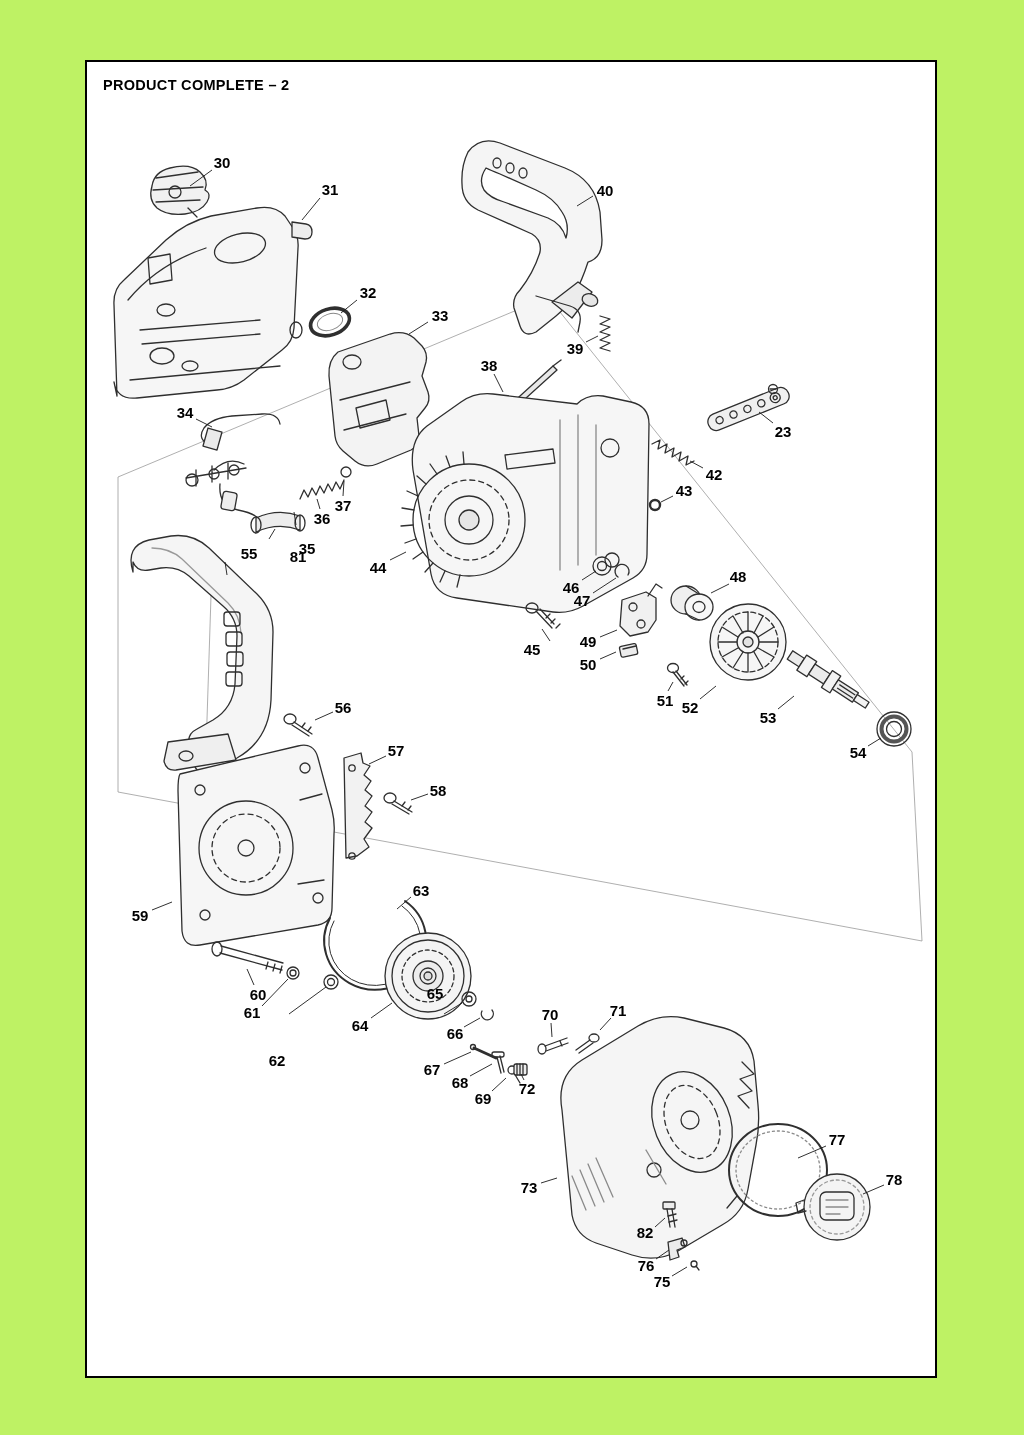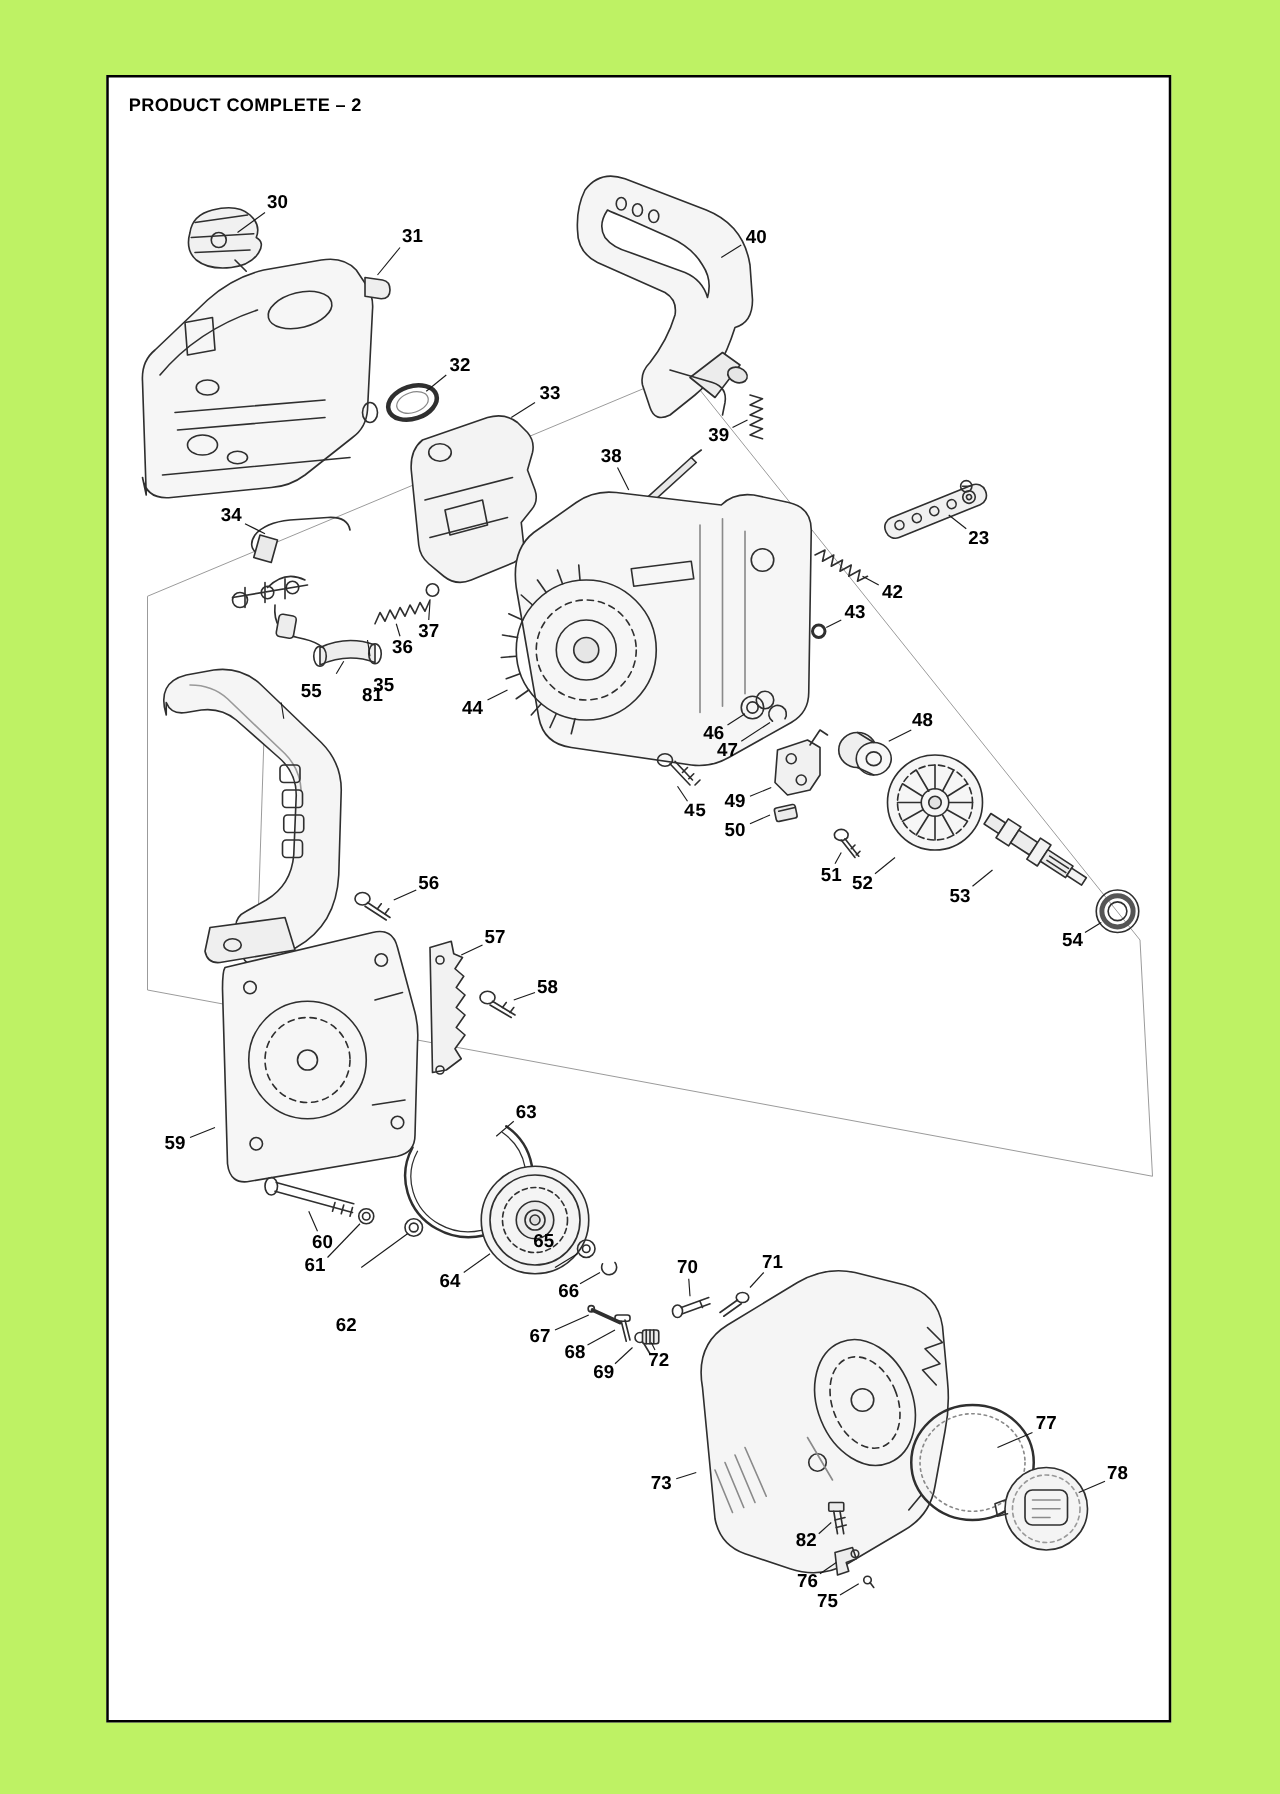--- a/index.html
+++ b/index.html
@@ -444,21 +444,21 @@
       <div class="part-label" style="left: 267px; top: 548px; margin-left: 40px;">35</div>
       <div class="part-label" style="left: 322px; top: 518px;">36</div>
       <div class="part-label" style="left: 343px; top: 505px;">37</div>
       <div class="part-label" style="left: 489px; top: 365px;">38</div>
       <div class="part-label" style="left: 575px; top: 348px;">39</div>
       <div class="part-label" style="left: 605px; top: 190px;">40</div>
       <div class="part-label" style="left: 783px; top: 431px;">23</div>
       <div class="part-label" style="left: 714px; top: 474px; text-align: center;">42</div>
       <div class="part-label" style="left: 684px; top: 490px;">43</div>
       <div class="part-label" style="left: 378px; top: 567px;">44</div>
-      <div class="part-label" style="left: 556px; top: 649px; font-family: Liberation Mono, monospace;">45</div>
+      <div class="part-label" style="left: 532px; top: 649px;">45</div>
       <div class="part-label" style="left: 571px; top: 587px;">46</div>
       <div class="part-label" style="left: 582px; top: 600px;">47</div>
       <div class="part-label" style="left: 738px; top: 576px;">48</div>
       <div class="part-label" style="left: 588px; top: 641px;">49</div>
       <div class="part-label" style="left: 588px; top: 664px;">50</div>
       <div class="part-label" style="left: 665px; top: 700px;">51</div>
       <div class="part-label" style="left: 690px; top: 707px;">52</div>
       <div class="part-label" style="left: 768px; top: 717px;">53</div>
       <div class="part-label" style="left: 858px; top: 752px;">54</div>
       <div class="part-label" style="left: 225px; top: 553px; padding-left: 48px;">55</div>

